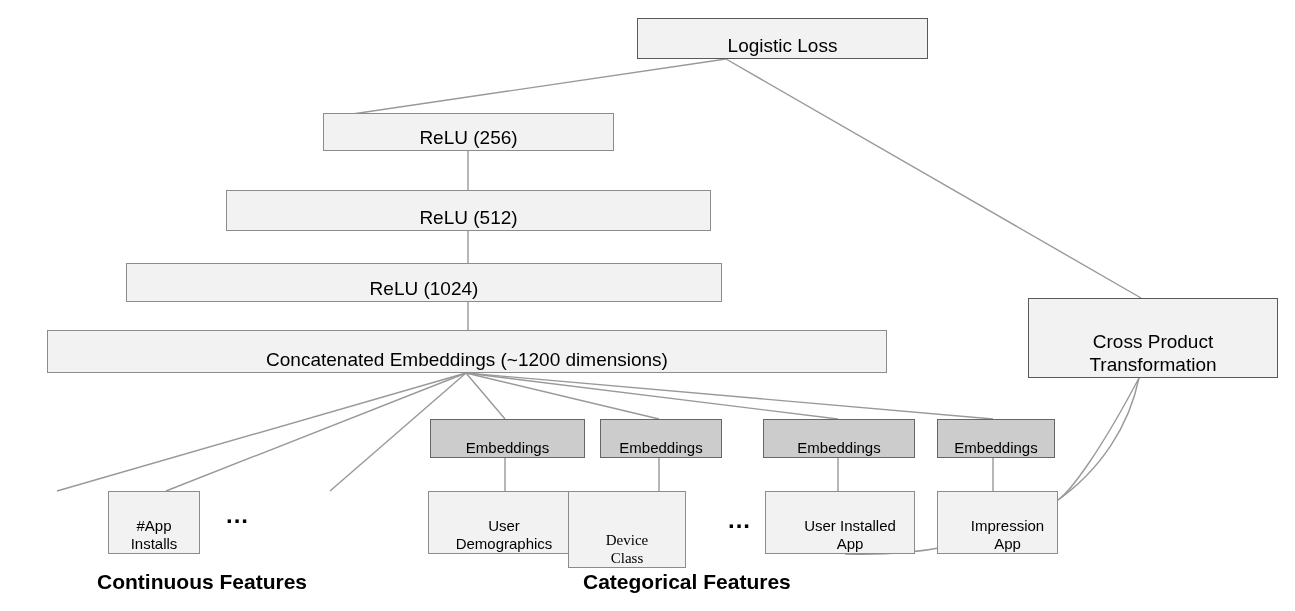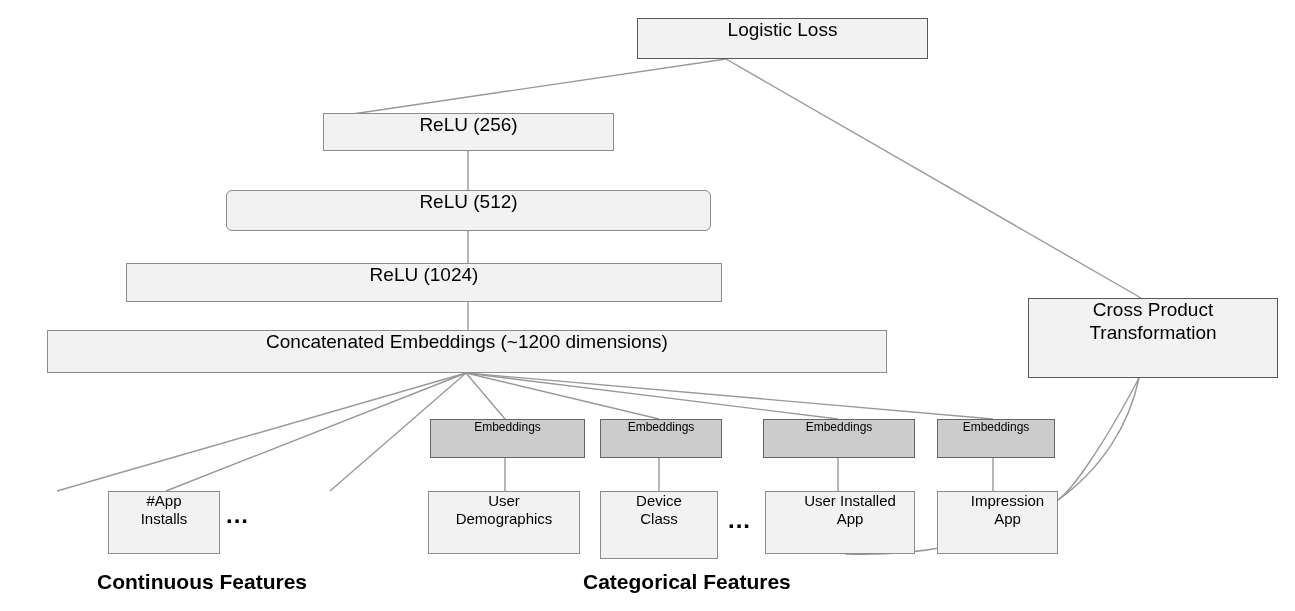--- a/index.html
+++ b/index.html
@@ -24,21 +24,21 @@
     left: 0;
     top: 0;
     width: 1295px;
     height: 611px;
     pointer-events: none;
   }
   .node {
     position: absolute;
     box-sizing: border-box;
     display: flex;
-    align-items: flex-start;
+    align-items: flex-end;
     justify-content: center;
     text-align: center;
     line-height: 1.2;
     color: #000000;
     background: #f2f2f2;
     border: 1px solid #808080;
     z-index: 2;
   }
   .node.light {
     background: #f2f2f2;
@@ -46,21 +46,21 @@
   }
   .node.shaded {
     background: #cccccc;
     border: 1px solid #666666;
   }
   .node.strong-border {
     border: 1px solid #595959;
   }
   .lbl-big   { font-size: 19px; }
   .lbl-small { font-size: 15px; }
-  .lbl-emb   { font-size: 12px; }
+  .lbl-emb   { font-size: 15px; }
   .group-label {
     position: absolute;
     font-size: 21px;
     font-weight: bold;
     color: #000000;
     white-space: nowrap;
     z-index: 2;
   }
   .ellipsis {
     position: absolute;
@@ -110,21 +110,21 @@
   </svg>
 
   <div class="node light strong-border lbl-big" style="left:637px; top:18px; width:291px; height:41px;">
     <span>Logistic Loss</span>
   </div>
 
   <div class="node light lbl-big" style="left:323px; top:113px; width:291px; height:38px;">
     <span>ReLU (256)</span>
   </div>
 
-  <div class="node light lbl-big" style="left:226px; top:190px; width:485px; height:41px;border-radius:6px;">
+  <div class="node light lbl-big" style="left:226px; top:190px; width:485px; height:41px;">
     <span>ReLU (512)</span>
   </div>
 
   <div class="node light lbl-big" style="left:126px; top:263px; width:596px; height:39px;">
     <span>ReLU (1024)</span>
   </div>
 
   <div class="node light lbl-big" style="left:47px; top:330px; width:840px; height:43px;">
     <span>Concatenated Embeddings (~1200 dimensions)</span>
   </div>
@@ -139,30 +139,30 @@
   <div class="node shaded lbl-emb" style="left:600px; top:419px; width:122px; height:39px;">
     <span>Embeddings</span>
   </div>
   <div class="node shaded lbl-emb" style="left:763px; top:419px; width:152px; height:39px;">
     <span>Embeddings</span>
   </div>
   <div class="node shaded lbl-emb" style="left:937px; top:419px; width:118px; height:39px;">
     <span>Embeddings</span>
   </div>
 
-  <div class="node light lbl-small" style="left:108px; top:491px; width:112px; height:63px; white-space:pre-line;">
+  <div class="node light lbl-small" style="left:108px; top:491px; width:92px; height:63px; white-space:pre-line;">
     <span>#App
 Installs</span>
   </div>
 
   <div class="node light lbl-small" style="left:428px; top:491px; width:152px; height:63px; white-space:pre-line;">
     <span>User
 Demographics</span>
   </div>
-  <div class="node light lbl-small" style="left:600px; top:491px; width:118px; height:68px; white-space:pre-line;">
+  <div class="node light lbl-small" style="left:568px; top:491px; width:118px; height:77px; white-space:pre-line;font-family:Liberation Serif, serif;">
     <span>Device
 Class</span>
   </div>
   <div class="node light lbl-small" style="left:765px; top:491px; width:150px; height:63px; white-space:pre-line;padding-left:20px;">
     <span>User Installed
 App</span>
   </div>
   <div class="node light lbl-small" style="left:937px; top:491px; width:121px; height:63px; white-space:pre-line;padding-left:20px;">
     <span>Impression
 App</span>

